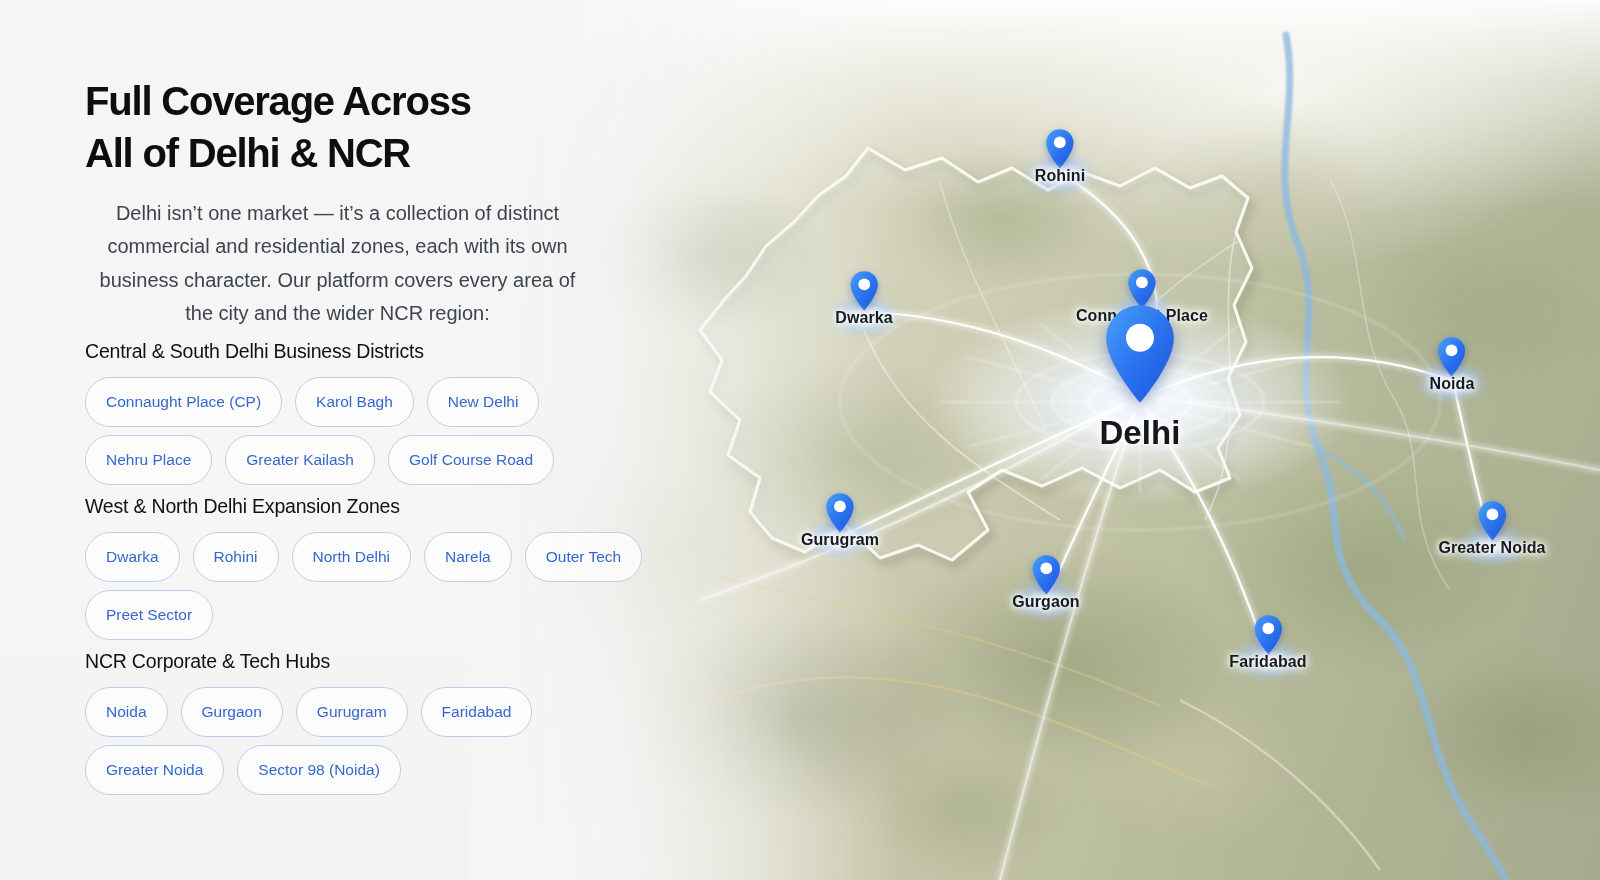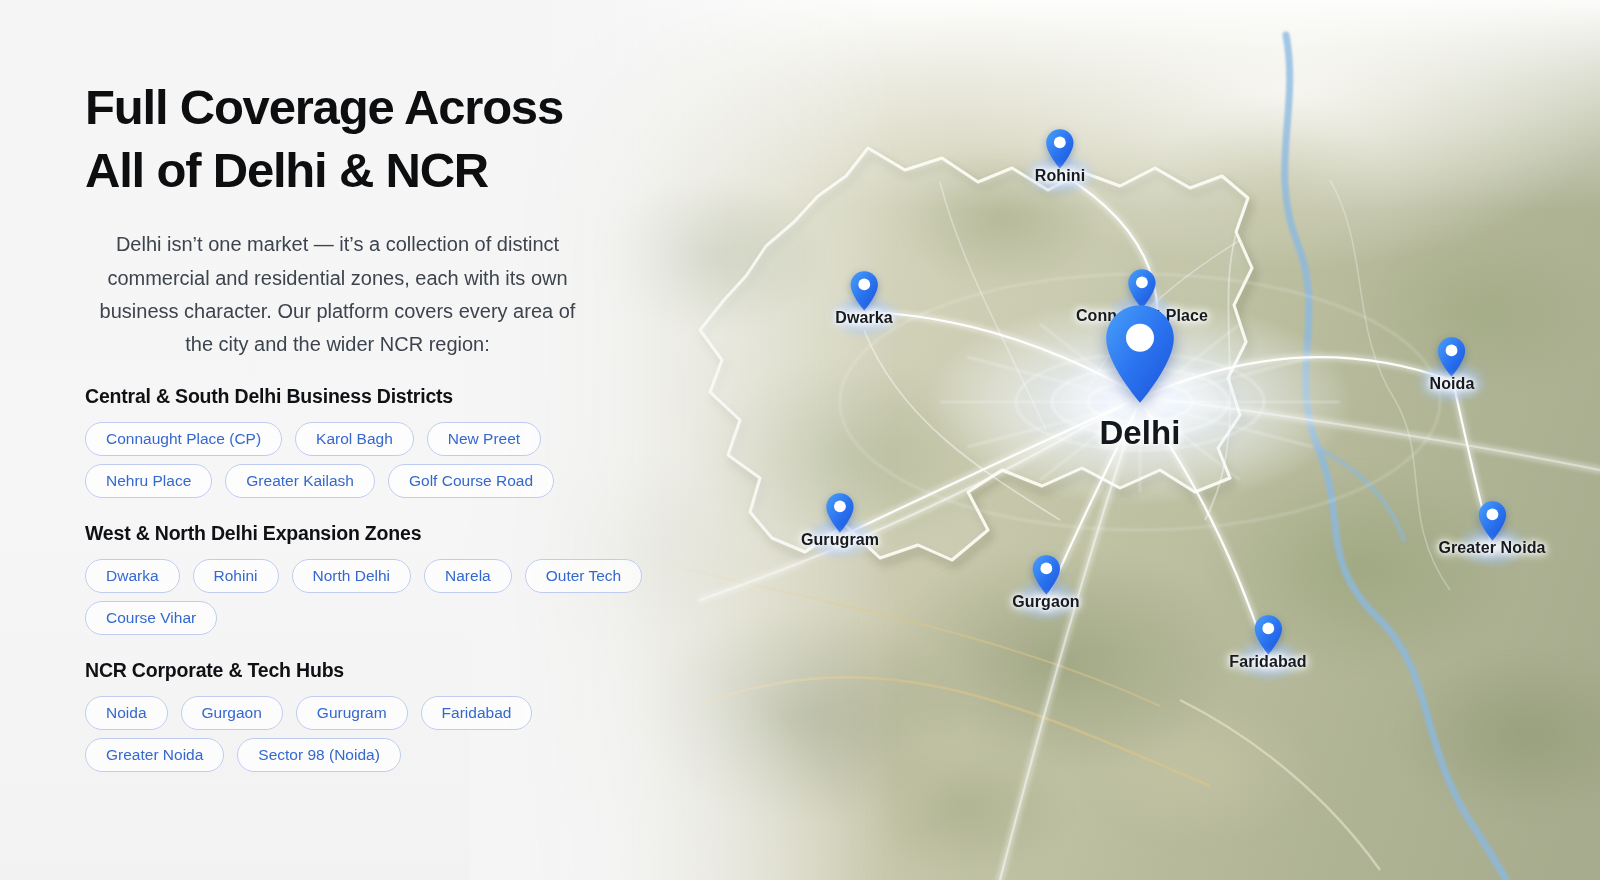--- a/index.html
+++ b/index.html
@@ -65,36 +65,36 @@
     font-size:16px; font-weight:600; color:#171a1f; letter-spacing:.1px;
     text-shadow:0 0 4px #fff, 0 0 8px #fff, 0 1px 12px rgba(255,255,255,.95);
   }
   .marker.big .pin-svg { width:82px; height:104px;
     filter:drop-shadow(0 6px 8px rgba(15,50,130,.40)); }
   .marker.big .marker-label { margin-top:8px; font-size:33px; font-weight:600; color:#14171c; }
 
   
   .content { position:absolute; left:85px; top:76px; width:580px; z-index:10; }
   .headline {
-    font-size:49px; line-height:1.29; font-weight:700; letter-spacing:-1.2px;
-    color:#0d0e10; margin-bottom:26px;
+    font-size:40px; line-height:1.29; font-weight:700; letter-spacing:-1.2px;
+    color:#0d0e10; margin-bottom:18px;
   }
   .desc {
     width:505px; font-size:20px; line-height:1.66; color:#3d444e; margin-bottom:10px;text-align:center;
   }
   .section-heading {
-    margin-top:24px; margin-bottom:14px;
-    font-size:19.5px; font-weight:700; color:#0f1114; letter-spacing:-.2px;
+    margin-top:10px; margin-bottom:14px;
+    font-size:19.5px; font-weight:400; color:#0f1114; letter-spacing:-.2px;
   }
   .chips { display:flex; flex-wrap:wrap; gap:8px 13px; width:560px; }
   .chip {
     display:inline-block; white-space:nowrap; cursor:pointer;
     border:1.5px solid #bfccf0; border-radius:999px;
     background:rgba(255,255,255,.72);
-    padding:7px 20px; font-size:15.5px; color:#3568ce;
+    padding:15px 20px; font-size:15.5px; color:#3568ce;
   }
 </style>
 </head>
 <body>
 
 <div class="terrain"></div>
 
 <svg class="overlay" viewBox="0 0 1600 880">
   <defs>
     <linearGradient id="pinGrad" x1="0" y1="0" x2="1" y2="1">
@@ -270,36 +270,36 @@
     <span>Full Coverage Across</span><br>
     <span>All of Delhi &amp; NCR</span>
   </h1>
   <p class="desc">Delhi isn’t one market — it’s a collection of distinct commercial and residential zones, each with its own business character. Our platform covers every area of the city and the wider NCR region:</p>
 
   <div class="section">
     <h2 class="section-heading">Central &amp; South Delhi Business Districts</h2>
     <div class="chips">
       <span class="chip">Connaught Place (CP)</span>
       <span class="chip">Karol Bagh</span>
-      <span class="chip">New Preet</span>
+      <span class="chip">New Delhi</span>
       <span class="chip">Nehru Place</span>
       <span class="chip">Greater Kailash</span>
       <span class="chip">Golf Course Road</span>
     </div>
   </div>
 
   <div class="section">
     <h2 class="section-heading">West &amp; North Delhi Expansion Zones</h2>
     <div class="chips">
       <span class="chip">Dwarka</span>
       <span class="chip">Rohini</span>
       <span class="chip">North Delhi</span>
       <span class="chip">Narela</span>
       <span class="chip">Outer Tech</span>
-      <span class="chip">Course Vihar</span>
+      <span class="chip">Preet Sector</span>
     </div>
   </div>
 
   <div class="section">
     <h2 class="section-heading">NCR Corporate &amp; Tech Hubs</h2>
     <div class="chips">
       <span class="chip">Noida</span>
       <span class="chip">Gurgaon</span>
       <span class="chip">Gurugram</span>
       <span class="chip">Faridabad</span>

